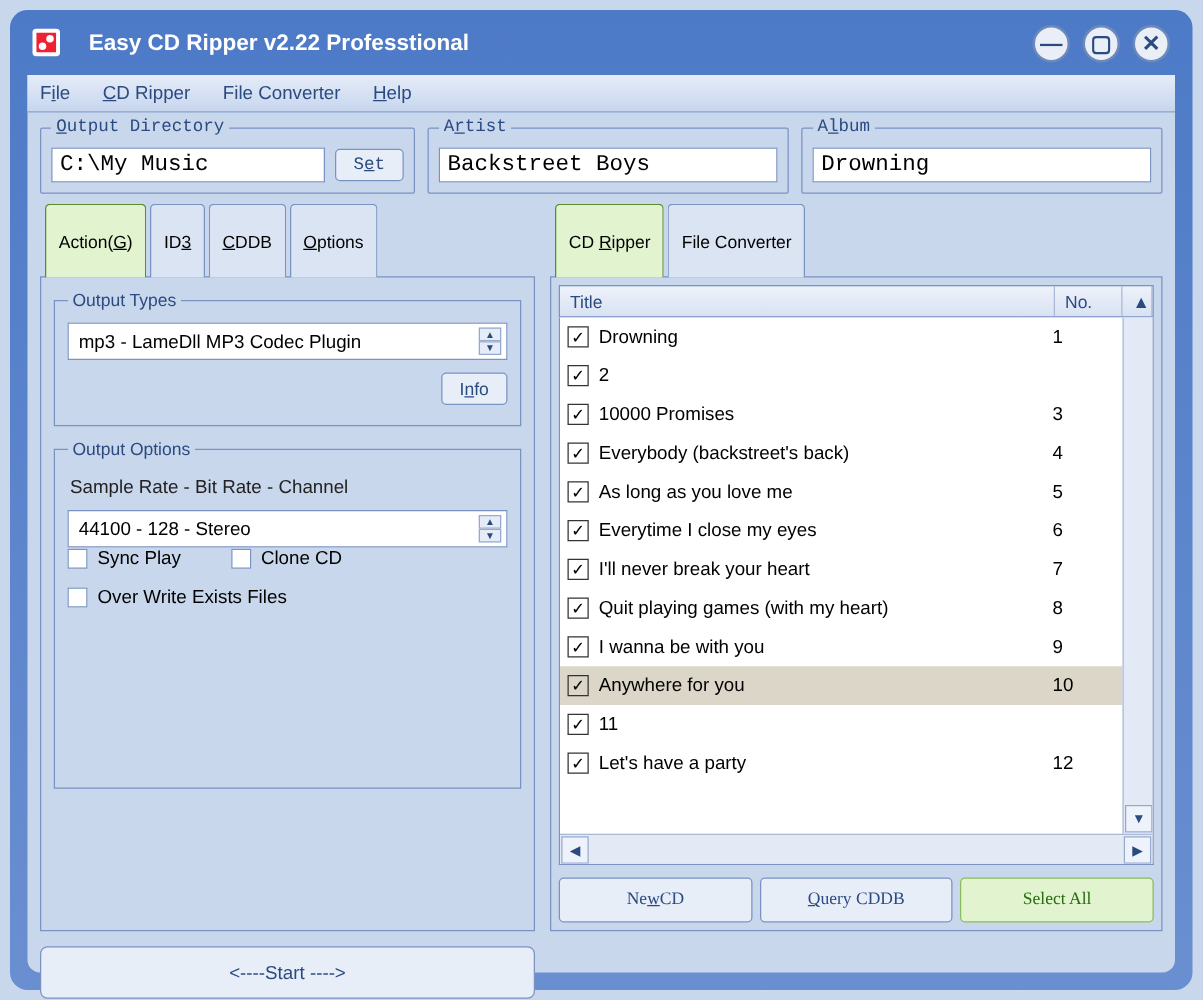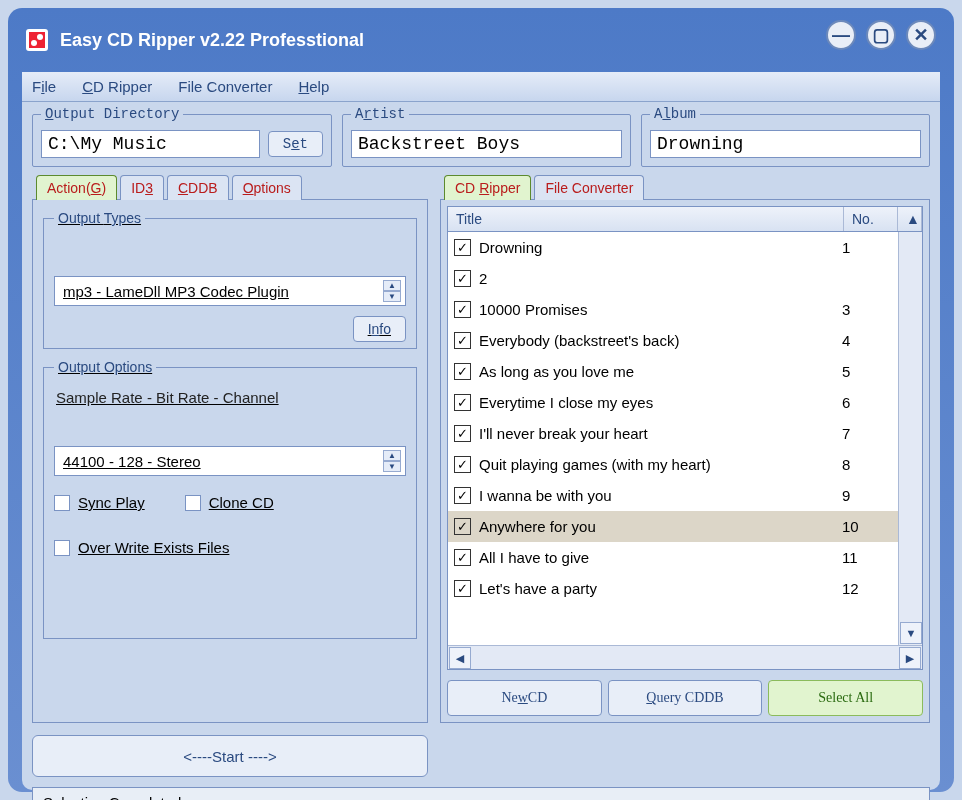--- a/index.html
+++ b/index.html
@@ -15,27 +15,28 @@
   .window {
     background: linear-gradient(#4d7ac7, #6a8fd1);
     border-radius: 14px;
     margin: 8px;
     padding: 0;
     width: 946px;
     height: 784px;
     position: relative;
   }
   .titlebar {
-    height: 64px;
+    height: 52px;
     display: flex;
     align-items: center;
     padding: 12px 18px;
     color: #fff;
     font-size: 18px;
     font-weight: bold;
+    gap: 11px;
   }
   .app-icon {
     width: 22px; height: 22px;
     background: #fff;
     border-radius: 3px;
     margin-right: 12px;
     display:flex; align-items:center; justify-content:center;
   }
   .app-icon svg { width:16px; height:16px; }
   .win-controls {
@@ -102,57 +103,56 @@
   }
   .leftcol { width:396px; }
   .rightcol { flex:1; }
 
   .tabstrip {
     display:flex; gap:3px; margin-bottom:-1px; position:relative; z-index:2;
     padding-left:4px;
   }
   .tab {
     background:#dbe4f3; border:1px solid #7a93c3; border-bottom:none;
-    border-radius:4px 4px 0 0; padding:4px 10px; color:#b91c1c;
+    border-radius:4px 4px 0 0; padding:21px 10px; color:#000000;
     font-size:14px; cursor:pointer;
   }
   .tab.active {
     background:#e1f4cf; border-color:#5c8a2e;
   }
   .tab .u { text-decoration:underline; }
   .panel {
     border:1px solid #7a93c3; background:#c9d7ec;
     padding:10px; position:relative; z-index:1;
   }
   .leftcol .panel { height:524px; }
   .rightcol .panel { height:524px; display:flex; flex-direction:column; padding:6px; }
 
   .combo {
     background:#fff; border:1px solid #7a93c3; height:30px;
     display:flex; align-items:center; padding:0 8px; font-size:15px;
     position:relative;
-    margin-top:40px;
   }
   .combo .spin {
     position:absolute; right:4px; top:3px;
     width:18px; height:22px;
     display:flex; flex-direction:column;
   }
   .combo .spin div {
     flex:1; background:#e5ecf8; border:1px solid #96aad0;
     display:flex; align-items:center; justify-content:center;
     font-size:8px; color:#2a4a80; cursor:pointer;
   }
   fieldset.inner {
-    border:1px solid #7a93c3; padding:10px 10px 6px 10px; margin-bottom:10px;text-decoration:underline;
+    border:1px solid #7a93c3; padding:10px 10px 16px 10px; margin-bottom:10px;
   }
   fieldset.inner legend { color:#2a4a80; font-size:14px; padding:0 4px; }
   .info-row { display:flex; justify-content:flex-end; margin-top:10px; }
   .optlabel { color:#222; font-size:15px; margin: 4px 0 10px 2px; }
-  .checks { display:flex; flex-wrap:wrap; gap:28px 40px; margin-top:18px; font-size:15px;align-items:flex-end; }
+  .checks { display:flex; flex-wrap:wrap; gap:14px 40px; font-size:15px;align-items:flex-end; }
   .chk { display:flex; align-items:center; gap:8px; cursor:pointer; }
   .chkbox {
     width:16px; height:16px; border:1px solid #7a93c3; background:#fff;
     display:flex; align-items:center; justify-content:center; font-size:12px; color:#2a4a80;
   }
 
   .startbtn {
     margin-top:12px;
     height:42px; border:1px solid #7a93c3; border-radius:6px;
     background:#e8eef8; display:flex; align-items:center; justify-content:center;
@@ -395,21 +395,20 @@
                   <div class="tcell">I wanna be with you</div>
                   <div class="ncell">9</div>
                 </div>
                 <div class="row selected">
                   <div class="cb">✓</div>
                   <div class="tcell">Anywhere for you</div>
                   <div class="ncell">10</div>
                 </div>
                 <div class="row">
                   <div class="cb">✓</div>
-                  <div class="tcell">All I have to give</div>
                   <div class="ncell">11</div>
                 </div>
                 <div class="row">
                   <div class="cb">✓</div>
                   <div class="tcell">Let's have a party</div>
                   <div class="ncell">12</div>
                 </div>
               </div>
             <div class="vscroll">
               <div style="flex:1"></div>

